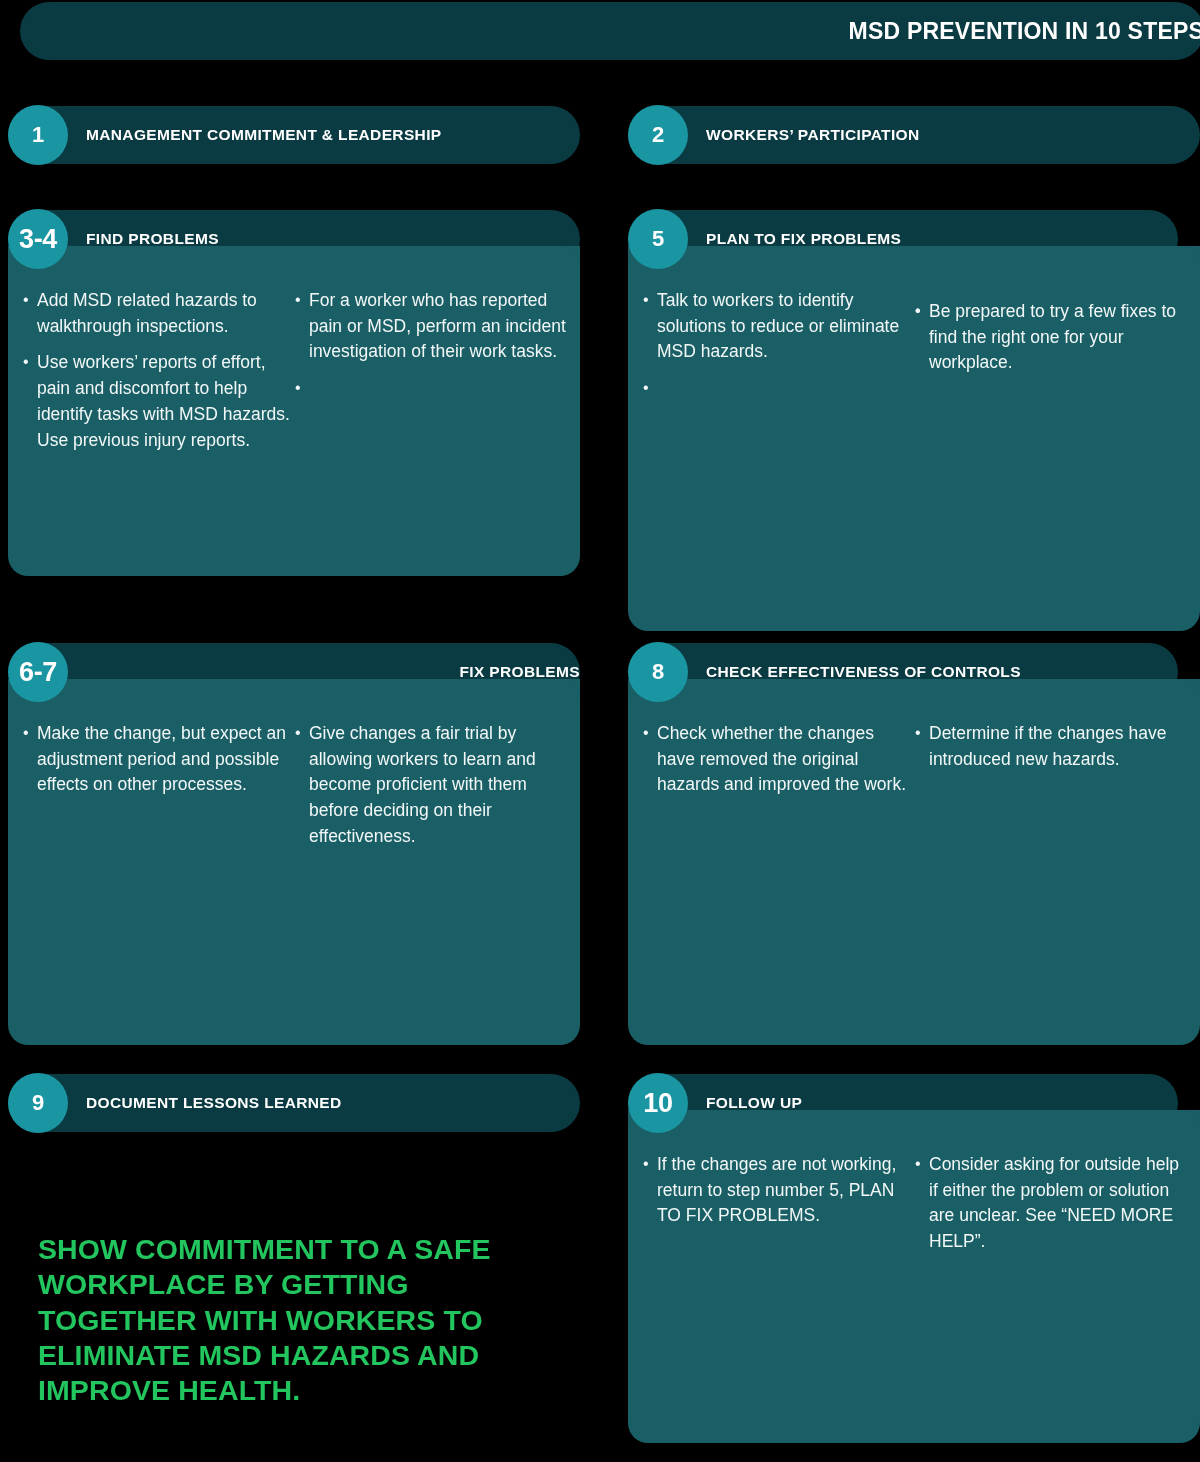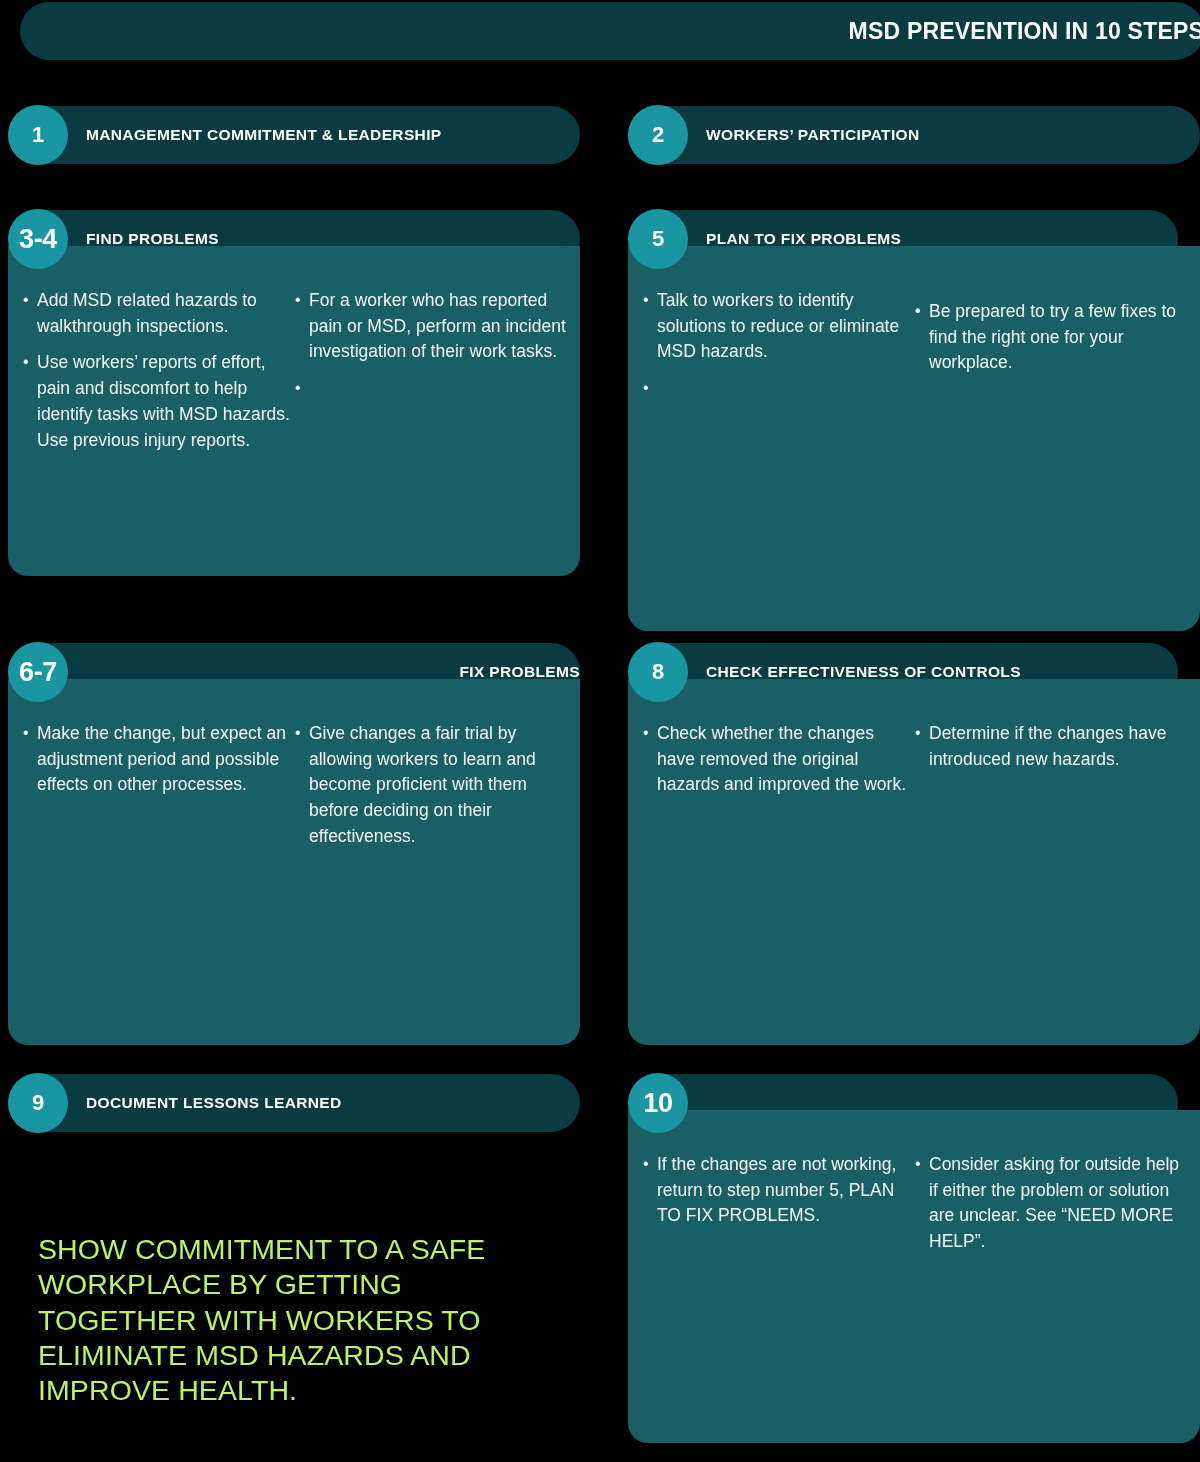--- a/index.html
+++ b/index.html
@@ -127,23 +127,23 @@
 
   
   .header-only .card-header { border-radius: 29px; }
 
   
   #tagline {
     position: absolute;
     left: 38px;
     top: 1232px;
     width: 520px;
-    color: #bef264;
+    color: #22c55e;
     font-size: 28.5px;
-    font-weight: normal;
+    font-weight: bold;
     line-height: 1.24;
     letter-spacing: 0.1px;
     text-transform: uppercase;
   }
 
   
   #card-1  { left: 8px;   top: 106px; width: 572px; }
   #card-2  { left: 628px; top: 106px; width: 572px; }
 
   #card-3-4 { left: 8px;   top: 210px; width: 572px; }
@@ -157,21 +157,21 @@
   #card-6-7 { left: 8px;   top: 643px; width: 572px; }
   #card-6-7 .card-header { width: 572px; justify-content: flex-end; }
   #card-6-7 .card-body   { width: 572px; min-height: 366px; }
 
   #card-8   { left: 628px; top: 643px; width: 572px; }
   #card-8 .card-header { width: 550px; }
   #card-8 .card-body   { width: 572px; min-height: 366px; }
 
   #card-9   { left: 8px;   top: 1074px; width: 572px; }
   #card-10  { left: 628px; top: 1074px; width: 572px; }
-  #card-10 .card-header { width: 550px; align-items: flex-end; }
+  #card-10 .card-header { width: 550px; }
   #card-10 .card-body   { width: 572px; min-height: 333px; }
 
   
   #card-3-4 .card-header { width: 572px; }
   #card-6-7 .card-header { width: 572px; }
 </style>
 </head>
 <body>
 
 <div id="page-title-bar">

